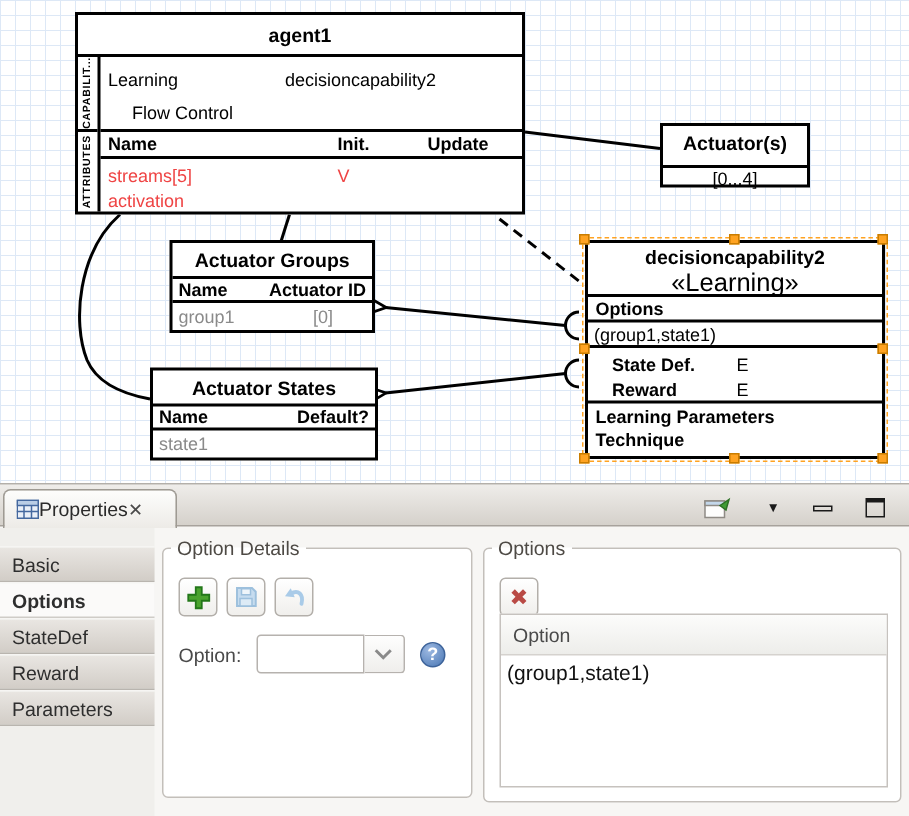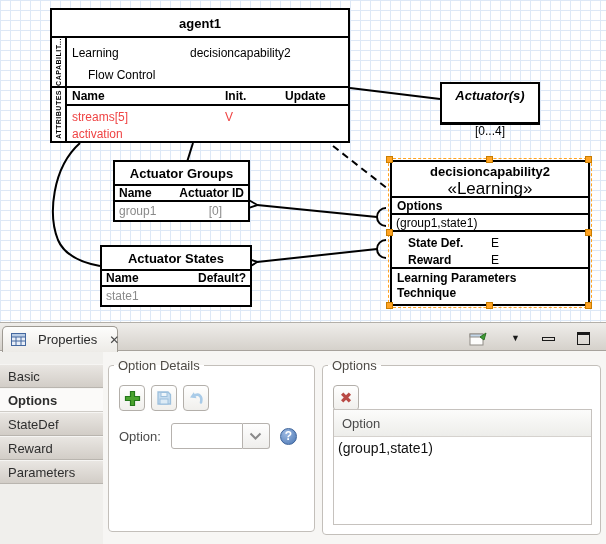--- a/index.html
+++ b/index.html
@@ -25,21 +25,21 @@
   #agent1 .capsec{height:50px;border-bottom:2px solid #000;padding:5px 0 0 5px;}
   .caprow{display:grid;grid-template-columns:118px 1fr;height:20px;align-items:center;}
   #agent1 .attrsec{font-size:12px;}
   .attrgrid{display:grid;grid-template-columns:158px 60px 63px;align-items:center;}
   .attrhead{height:18px;border-bottom:2px solid #000;font-weight:bold;}
   .attrrow{height:17px;color:#ef4444;}
   .pl5{padding-left:5px;}
 
   
   #actuators{left:440px;top:82px;width:100px;height:43px;}
-  #actuators .title{height:40px;line-height:24px;border-bottom:2px solid #000;font-style:italic;}
+  #actuators .title{height:28px;line-height:24px;border-bottom:2px solid #000;}
   #actuators .val{text-align:center;height:15px;line-height:15px;}
 
   
   .ttl26{height:24px;line-height:24px;border-bottom:2px solid #000;}
   .thead2{display:grid;height:16px;align-items:center;font-weight:bold;border-bottom:2px solid #000;padding:0 4px;}
   .trow2{display:grid;height:17px;align-items:center;color:#8a8a8a;padding:0 4px;}
   #groups{left:113px;top:160px;width:137px;height:62px;}
   #groups .thead2,#groups .trow2{grid-template-columns:1fr auto;}
   #groups .c2{text-align:right;}
   #groups .trow2 .c2{padding-right:22px;}
@@ -56,21 +56,21 @@
   .frow{display:grid;grid-template-columns:94px 1fr;height:17px;align-items:center;padding-left:5px;}
   .frow .fname{font-weight:bold;margin-left:11px;}
   #dc2 .secs{padding-top:2px;}
   .secrow{height:15px;line-height:15px;font-weight:bold;padding-left:5px;}
   .handle{position:absolute;width:7px;height:7px;background:#ffa322;border:1px solid #c97d00;}
 
   
   #props{position:absolute;left:0;top:322px;width:606px;height:222px;background:#f7f6f4;}
   #propshead{position:absolute;left:0;top:0;width:606px;height:29px;
     background:linear-gradient(#efedea,#d5d1cb);border-top:1px solid #b3afa9;border-bottom:1px solid #a7a29c;}
-  #proptab{position:absolute;left:2px;top:3px;height:26px;width:116px;display:flex;align-items:center;gap:12px;
+  #proptab{position:absolute;left:2px;top:3px;height:26px;width:116px;display:flex;align-items:center;gap:0;
     background:linear-gradient(#fdfdfc,#edebe7);border:1px solid #9e9a93;border-bottom:none;border-radius:5px 5px 0 0;padding:0 8px;}
   #proptab .lbl{font-size:13px;color:#2b2b2b;}
   #proptab .closex{font-size:12px;color:#4a4a4a;cursor:pointer;}
   .winbtns{position:absolute;top:6px;display:flex;align-items:center;gap:22px;}
   .tri{font-size:9px;color:#1a1a1a;line-height:9px;}
   .minico{width:13px;height:4px;border:1px solid #1a1a1a;}
   .maxico{width:13px;height:13px;border:1px solid #1a1a1a;border-top:3px solid #1a1a1a;}
 
   #sidetabs{position:absolute;left:0;top:30px;width:103px;height:192px;background:#f0efec;padding-top:12px;}
   .sidetab{height:24px;line-height:24px;padding-left:8px;font-size:13px;color:#2e2e2e;

